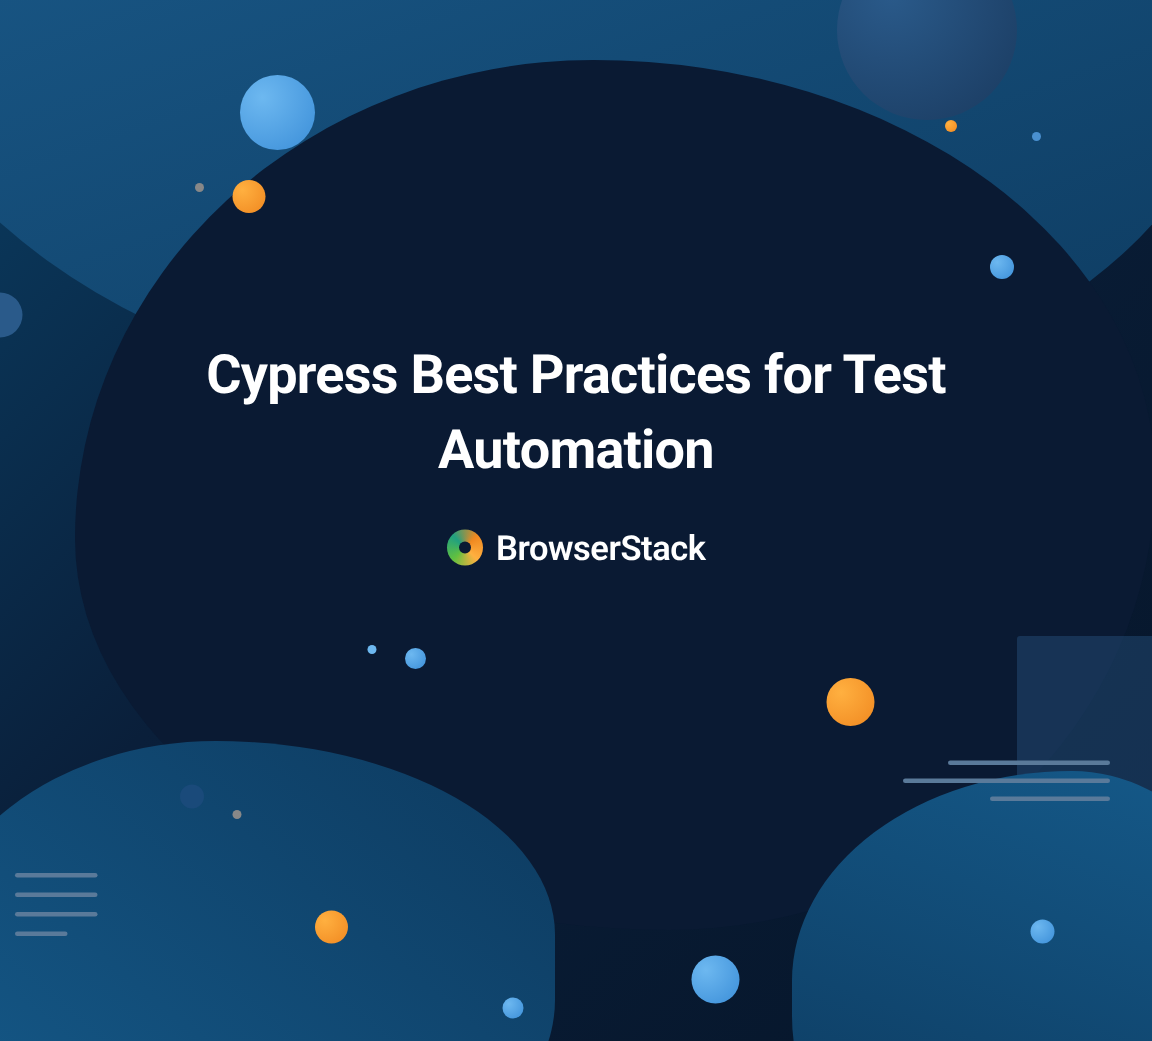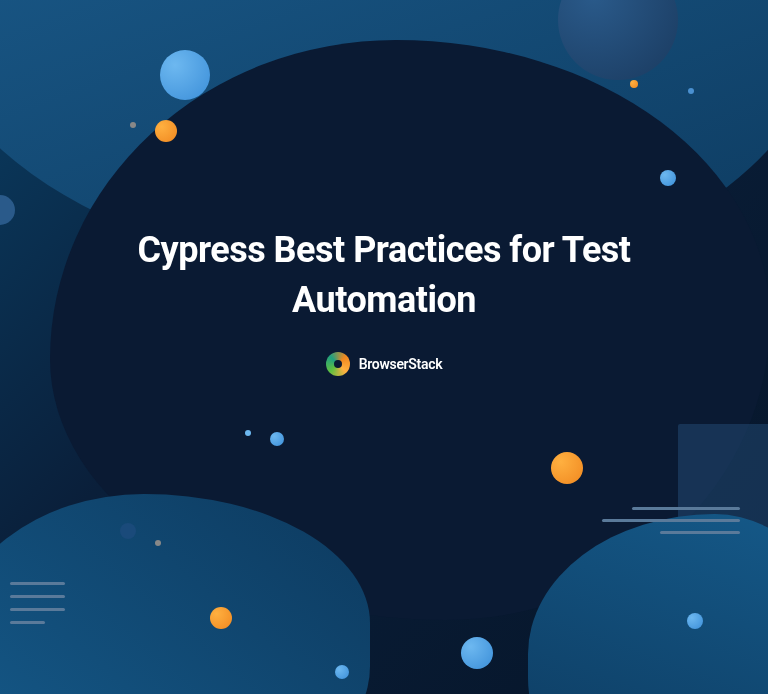--- a/index.html
+++ b/index.html
@@ -146,21 +146,21 @@
   position: absolute;
   top: 50%; left: 50%;
   transform: translate(-50%, -50%);
   width: 8px; height: 8px;
   background: #0a1a33;
   border-radius: 50%;
 }
 
 .logo-text {
   color: #ffffff;
-  font-size: 14px;
+  font-size: 23px;
   font-weight: 600;
   letter-spacing: -0.3px;
 }
 </style>
 </head>
 <body>
 
 <div class="blob-top"></div>
 <div class="blob-dark"></div>
 <div class="blob-bottom-left"></div>

